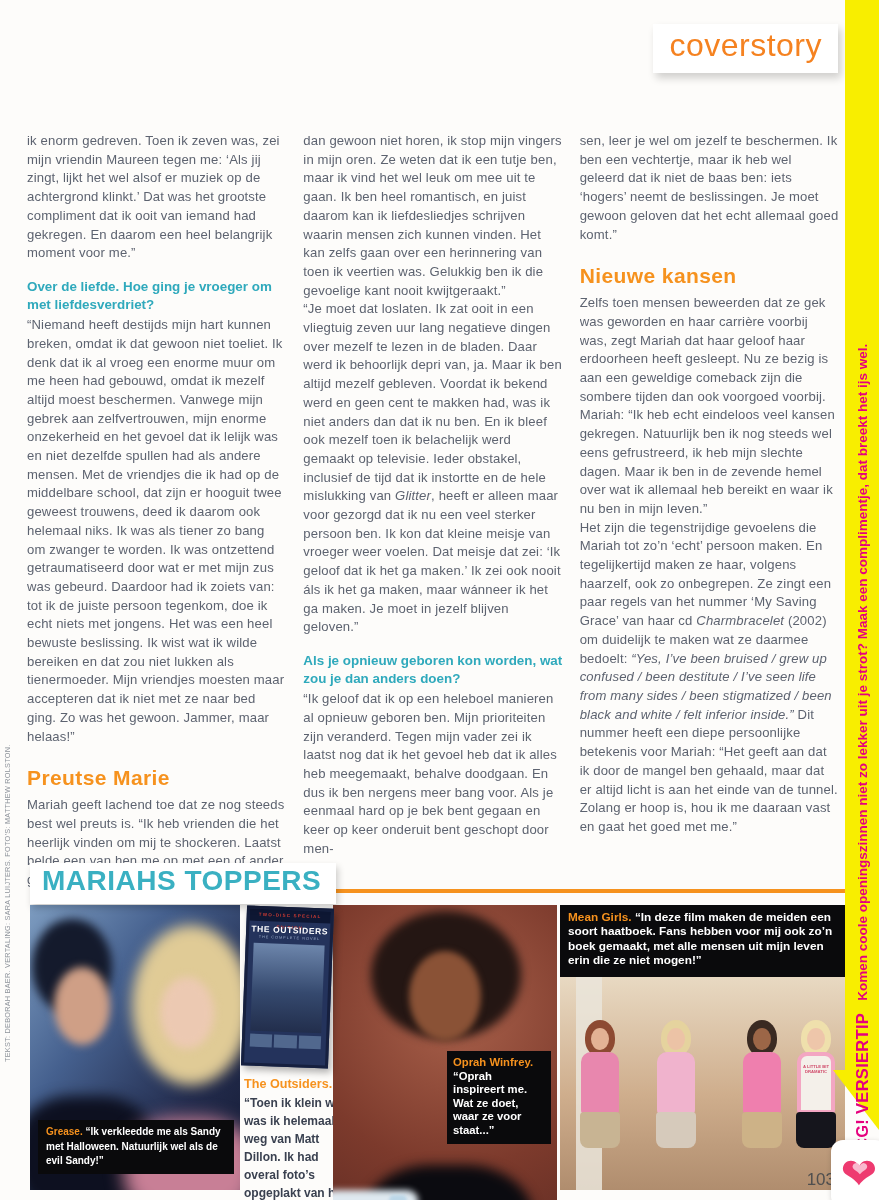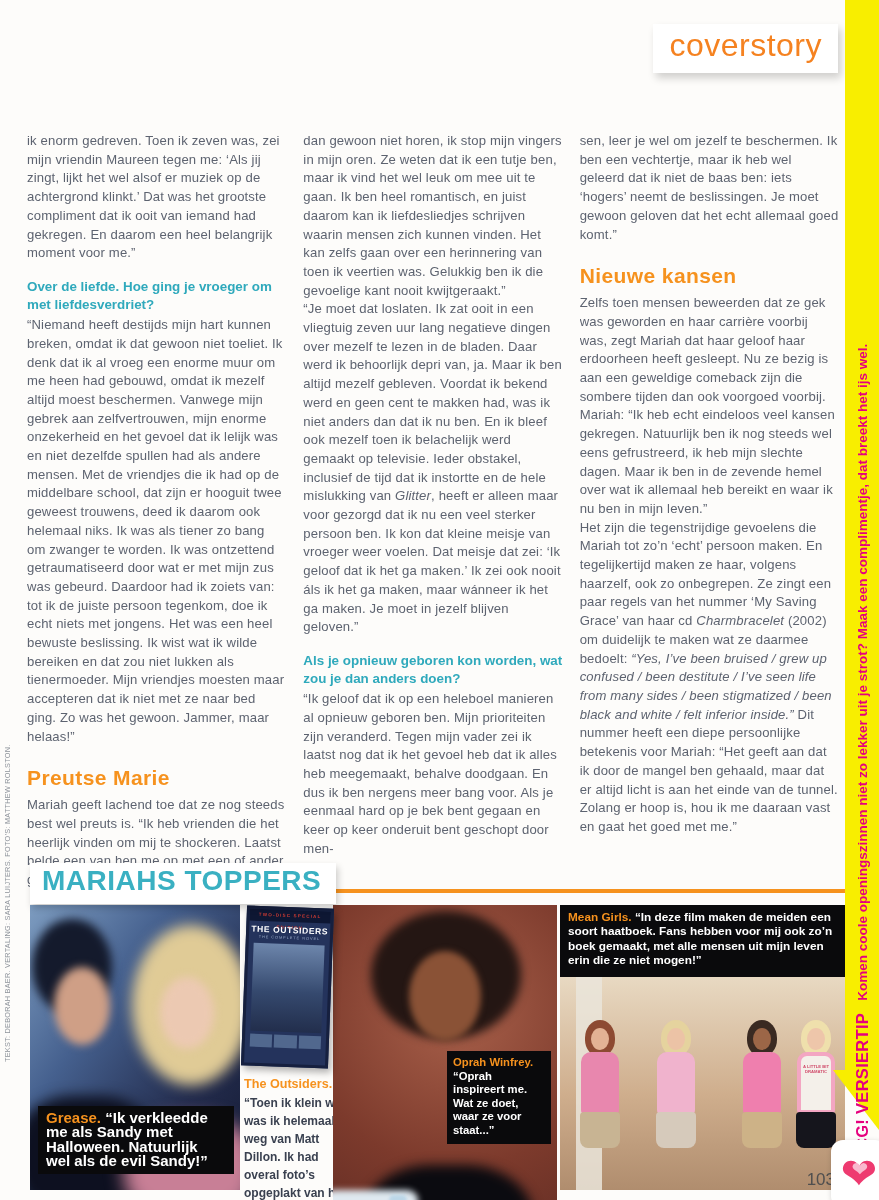--- a/index.html
+++ b/index.html
@@ -60,21 +60,21 @@
   .g-man-body { left: -14px; bottom: -26px; width: 140px; height: 120px; background: #0d1020; filter: blur(7px); border-radius: 40%; position: absolute; }
   .g-wom-hair { right: -10px; top: 20px; width: 118px; height: 160px; background: #e0cb96; filter: blur(7px); }
   .g-wom-face { right: 26px; top: 72px; width: 54px; height: 72px; background: #ecc9b2; filter: blur(4px); }
   .g-wom-top { right: -14px; bottom: -28px; width: 130px; height: 100px; background: #c87f96; filter: blur(9px); border-radius: 40%; position: absolute; }
 
   .cap {
     position: absolute; background: #0a0a0c; color: #ffffff;
     font-weight: bold; z-index: 4;
   }
   .cap-name { color: #f6921e; }
-  .grease-cap { left: 8px; bottom: 16px; width: 196px; padding: 5px 8px 6px; font-size: 15px; line-height: 14.2px; }
+  .grease-cap { left: 8px; bottom: 16px; width: 196px; padding: 5px 8px 6px; font-size: 10px; line-height: 14.2px; }
 
   
   .dvd {
     position: absolute; left: 244px; top: 907px; width: 87px; height: 160px;
     background: #24335c; border: 3px solid #16203f; transform: rotate(2.2deg);
     box-shadow: 3px 4px 7px rgba(0,0,0,0.3); z-index: 3;
   }
   .dvd-banner { height: 12px; background: #0e1733; color: #cf3b33; font-size: 4.5px; font-weight: bold; letter-spacing: 1.2px; text-align: center; line-height: 12px; }
   .dvd-title { color: #ffffff; font-weight: bold; font-size: 8.5px; text-align: center; margin-top: 3px; letter-spacing: 0.6px; }
   .dvd-sub { color: #9fb0cc; font-size: 3.8px; text-align: center; letter-spacing: 1px; margin-top: 1px; }

